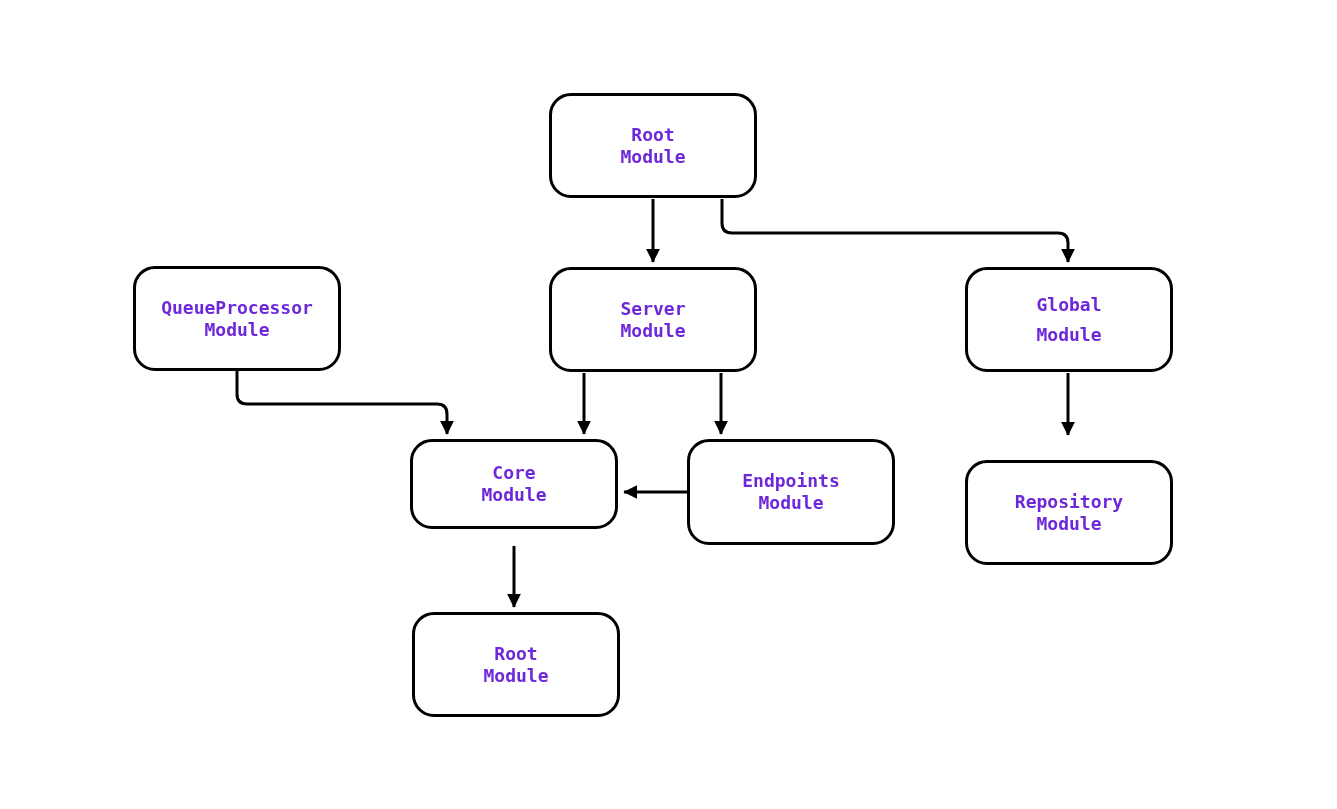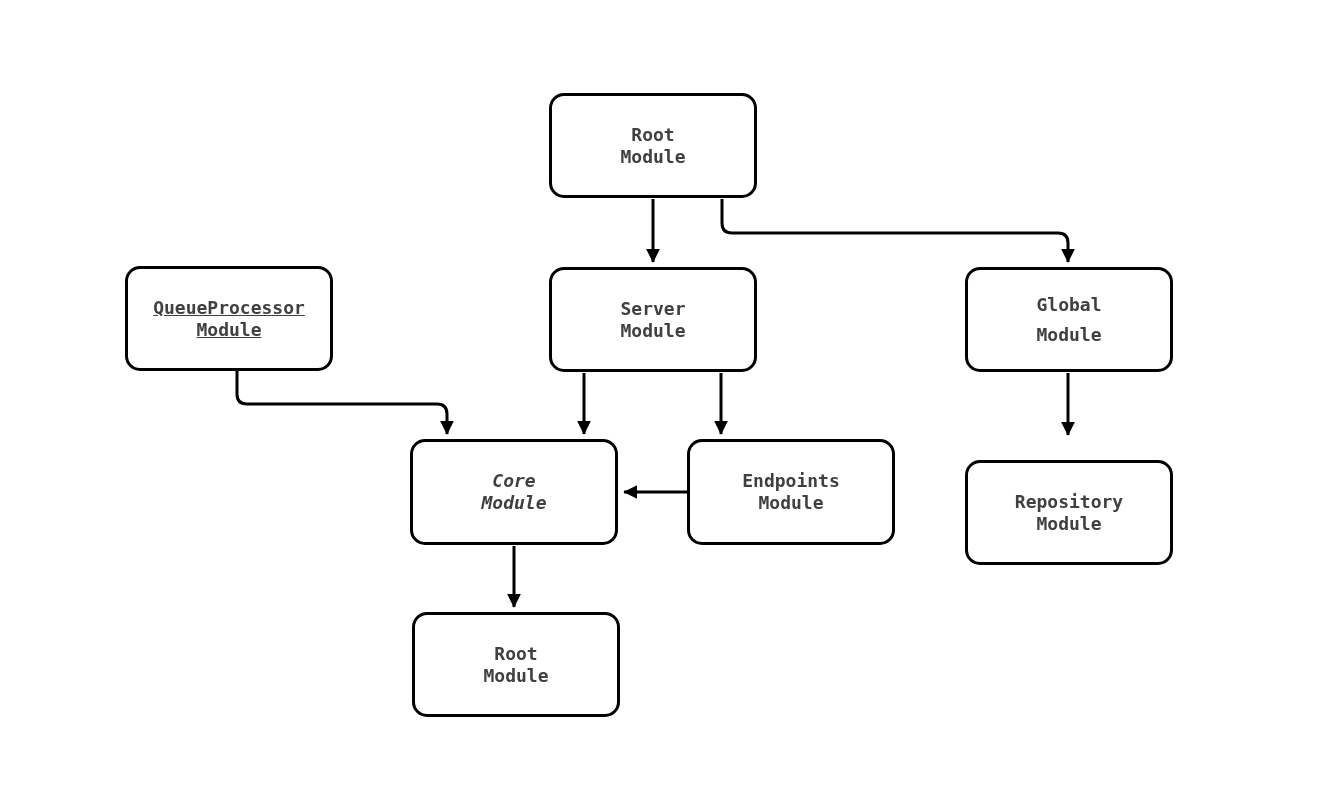--- a/index.html
+++ b/index.html
@@ -26,40 +26,40 @@
     stroke: #000000;
     stroke-width: 3;
     fill: none;
   }
   .node {
     position: absolute;
     width: 208px;
     height: 105px;
     box-sizing: border-box;
     border: 3px solid #000000;
-    border-radius: 15px;
+    border-radius: 22px;
     background: #ffffff;
     display: flex;
     flex-direction: column;
     align-items: center;
     justify-content: center;
     text-align: center;
     font-size: 18px;
     font-weight: bold;
     line-height: 22px;
-    color: #404040;
+    color: #6d28d9;
   }
   .node span { display: block; }
 
   
   #node-root          { left: 549px; top:  93px; }
-  #node-queueprocessor{ left: 125px; top: 266px; text-decoration: underline; }
+  #node-queueprocessor{ left: 133px; top: 266px; }
   #node-server        { left: 549px; top: 267px; }
   #node-global        { left: 965px; top: 267px; gap: 8px; }
-  #node-core          { left: 410px; top: 439px; height: 106px; font-style: italic; }
+  #node-core          { left: 410px; top: 439px; height: 90px; }
   #node-endpoints     { left: 687px; top: 439px; height: 106px; }
   #node-repository    { left: 965px; top: 440px; margin-top: 20px; }
   #node-queue         { left: 412px; top: 612px; }
 </style>
 </head>
 <body>
 
 <div class="canvas">
 
   <svg class="edges-layer" width="1337" height="809" viewBox="0 0 1337 809" xmlns="http://www.w3.org/2000/svg">

